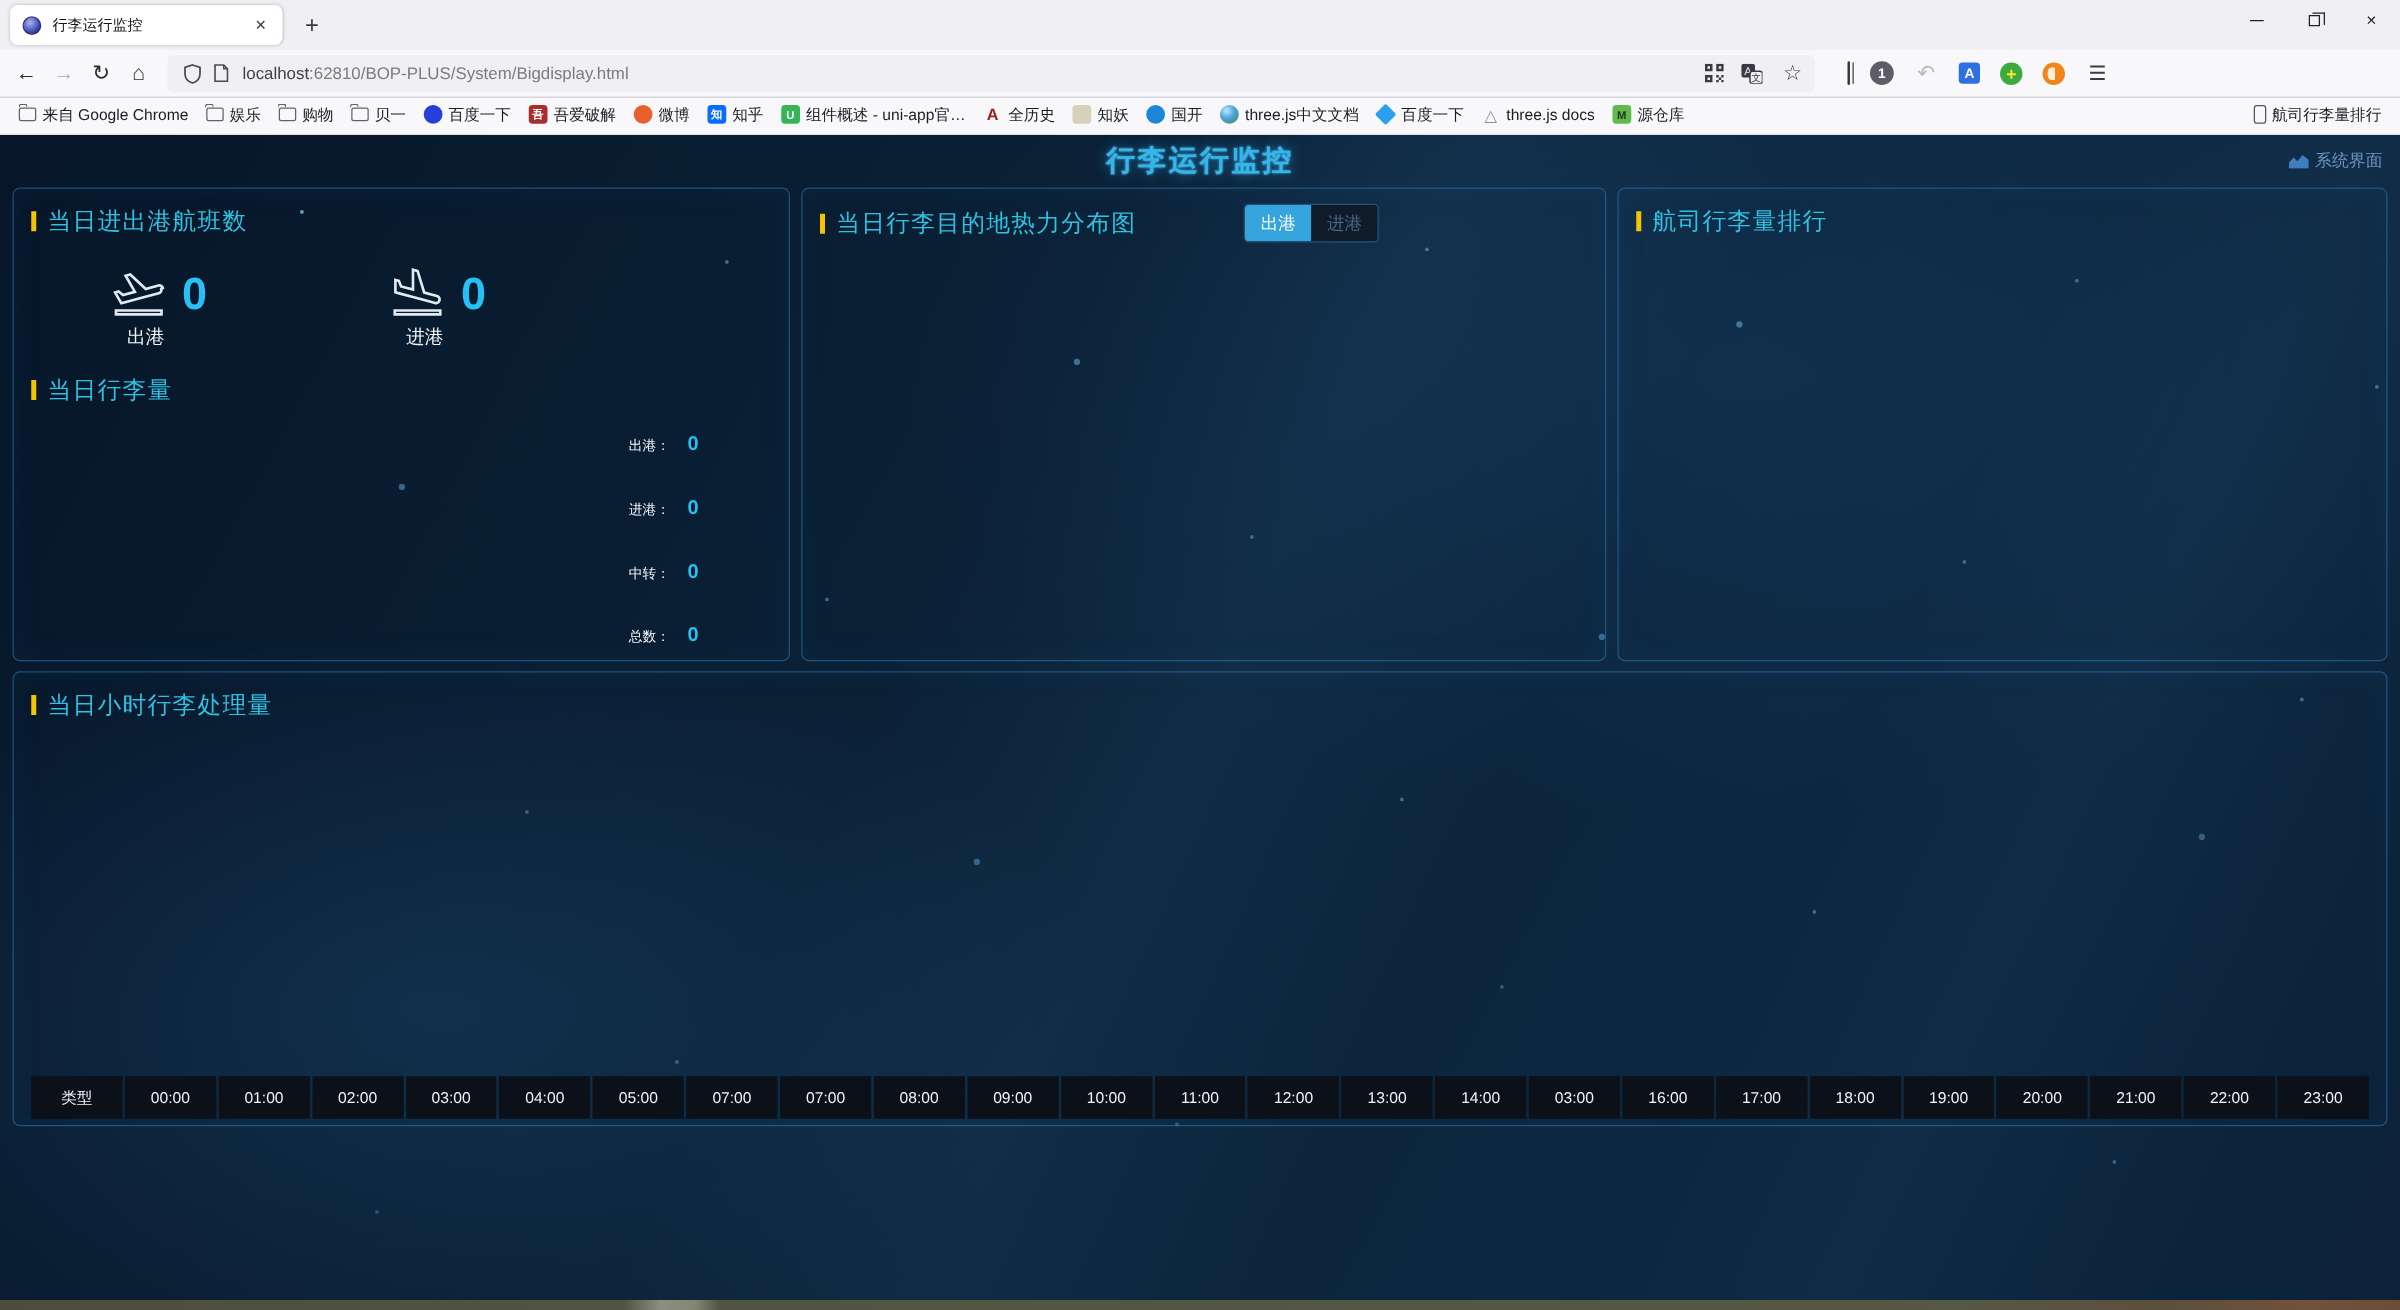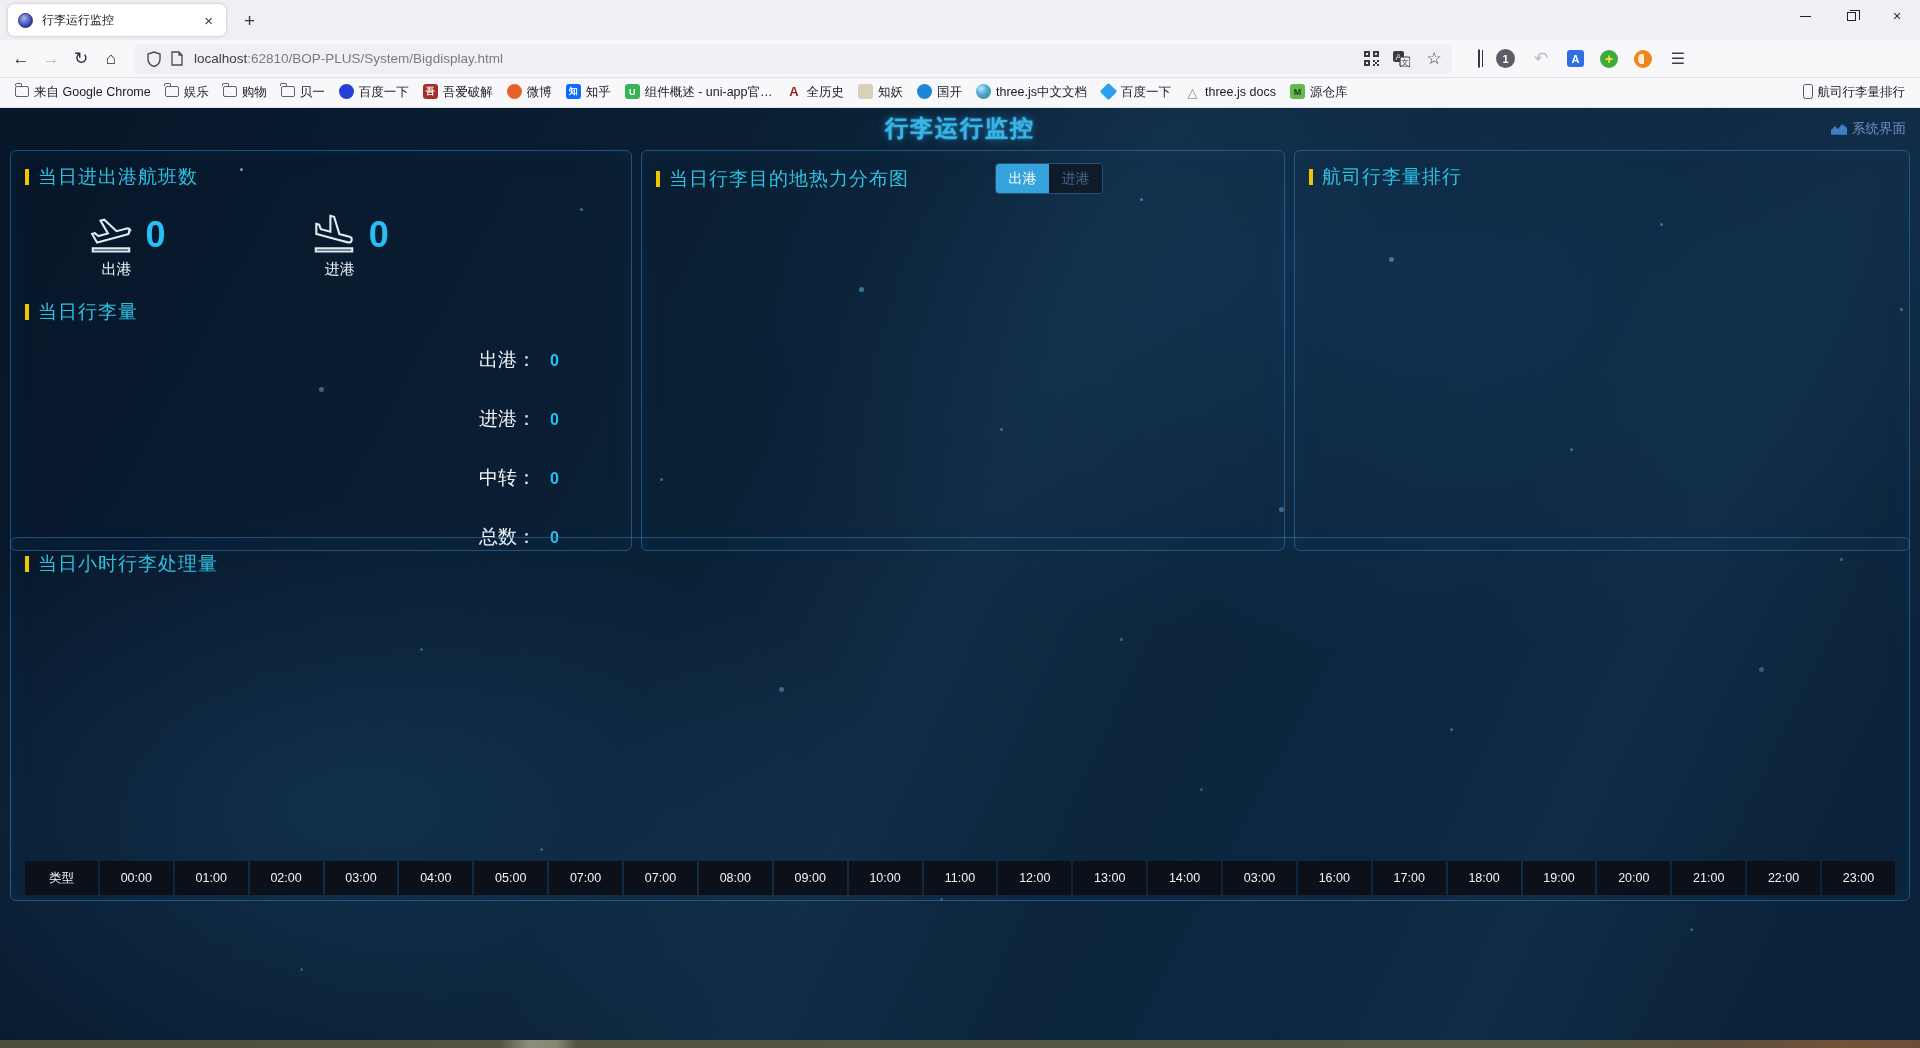--- a/index.html
+++ b/index.html
@@ -93,21 +93,21 @@
   .counters-row { display:flex; justify-content:space-around; width:72%; margin:22px 0 0 4px; }
   .counter { display:flex; flex-direction:column; align-items:center; }
   .counter-top { display:flex; align-items:center; gap:12px; }
   .plane-icon { width:46px; height:46px; fill:#eef6fc; opacity:.95; }
   .counter-value { font-size:36px; font-weight:bold; color:#27c0f5; }
   .counter-label { font-size:15px; color:#f2f7fb; margin-top:2px; align-self:flex-start; margin-left:14px; }
 
   .sub-header { display:flex; align-items:center; padding:20px 14px 0; }
   .baggage-stats { width:fit-content; margin:22px 72px 0 auto; display:flex; flex-direction:column; gap:33px; }
   .stat-row { display:flex; align-items:baseline; gap:14px; }
-  .stat-label { font-size:19px; color:#f2f7fb; }
+  .stat-label { font-size:11px; color:#f2f7fb; }
   .stat-value { font-size:16px; font-weight:bold; color:#27c0f5; }
 
   .toggle-group { display:flex; margin-left:auto; margin-right:167px; margin-top:-1px; border-radius:4px; overflow:hidden;
                   border:1px solid rgba(60,130,185,.45); }
   .toggle-btn { width:53px; height:29px; display:flex; align-items:center; justify-content:center; font-size:14px; }
   .toggle-btn.active { background:#35a3dc; color:#fff; }
   .toggle-btn.inactive { background:#101b2a; color:#47678a; }
 
   .bottom-panel { margin:8px 10px 0; height:364px; }
   .hour-row { position:absolute; left:14px; right:14px; bottom:5px; display:flex; gap:2px; }

